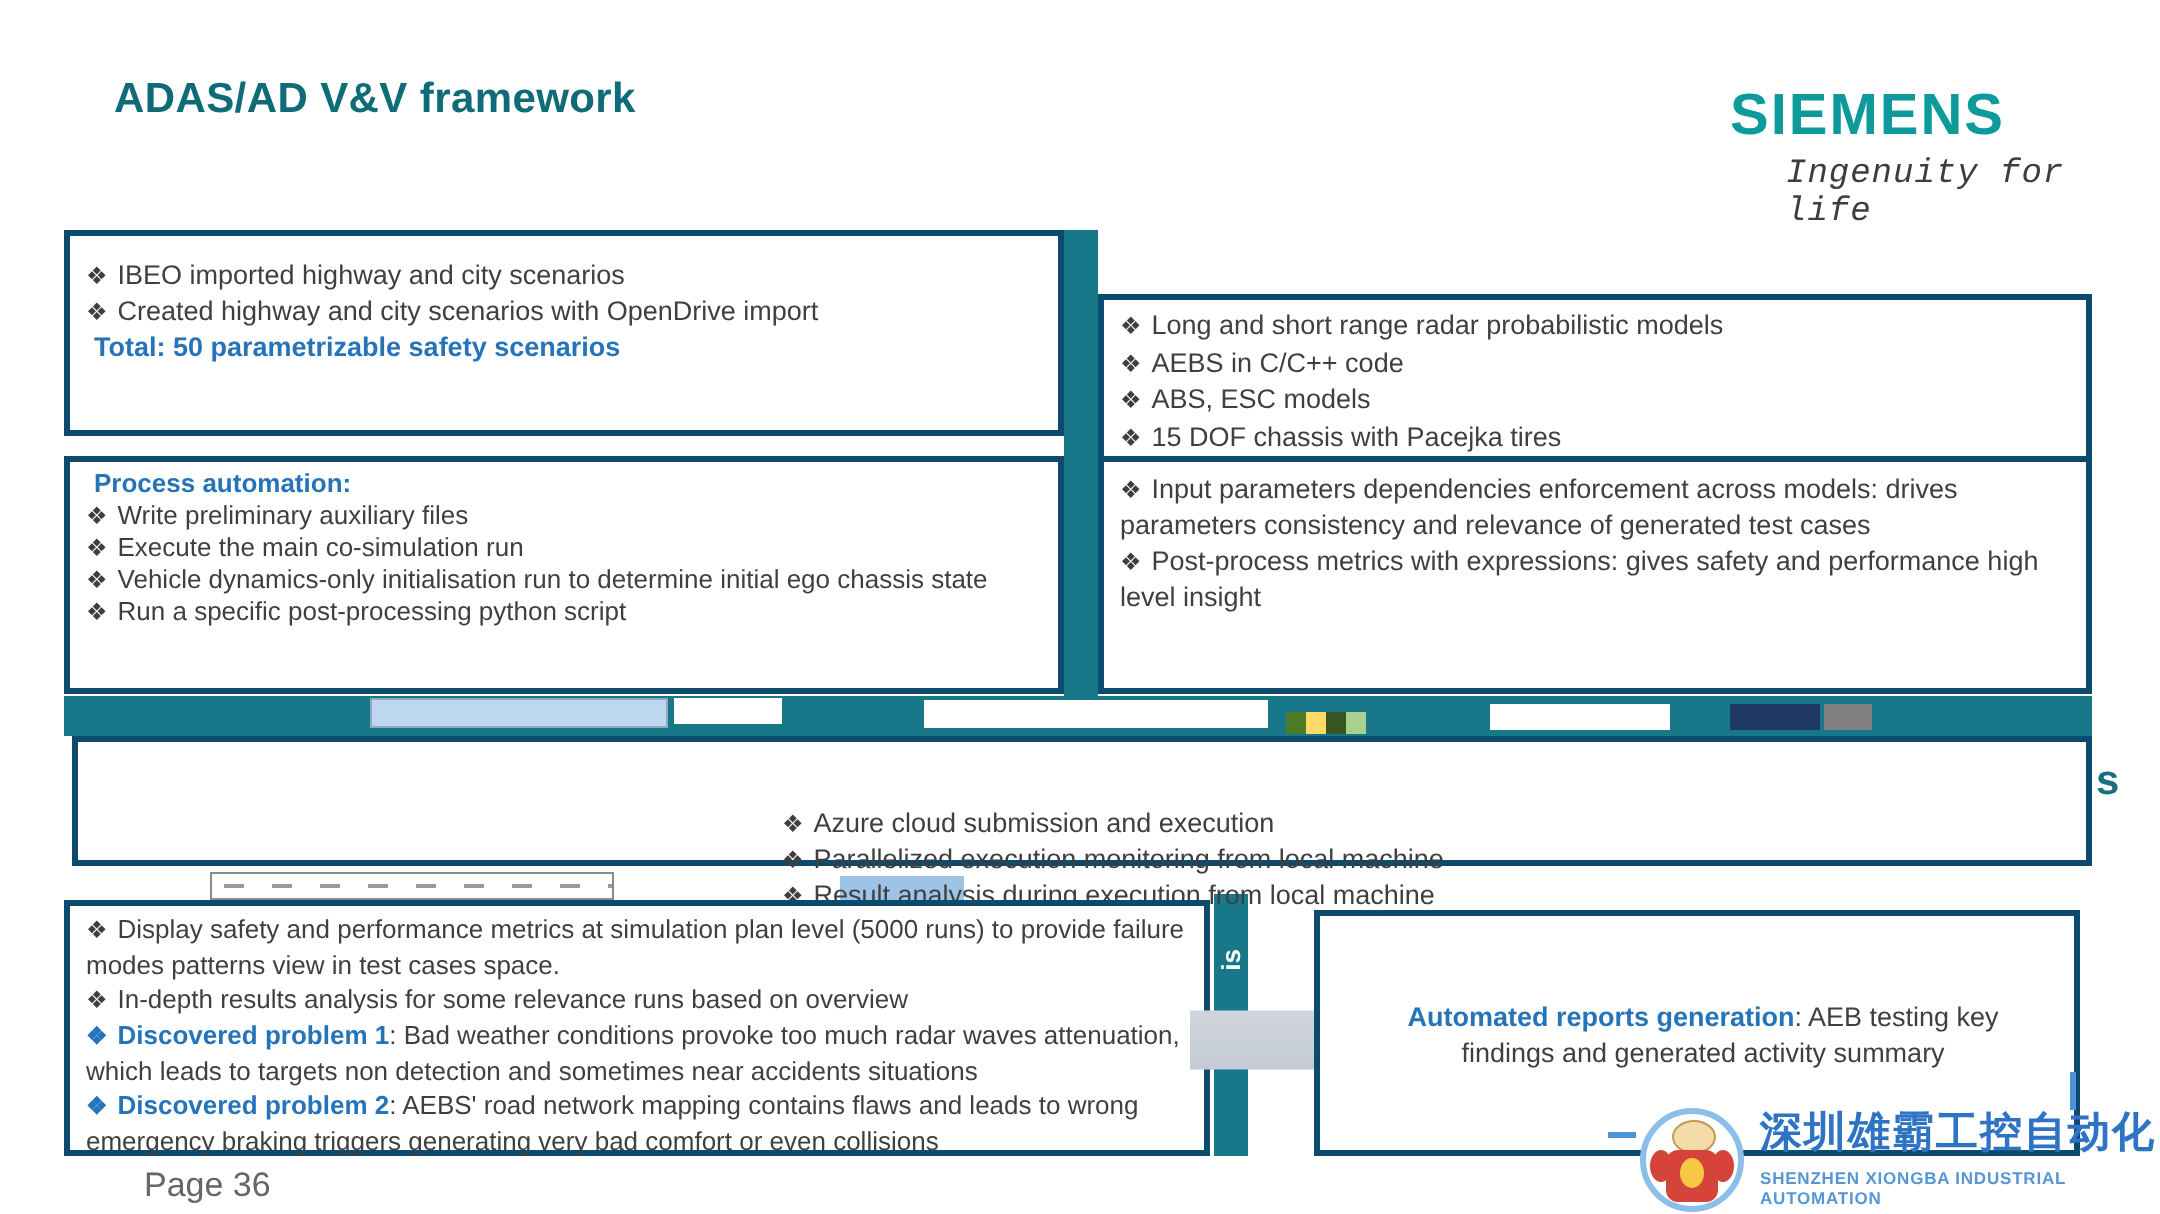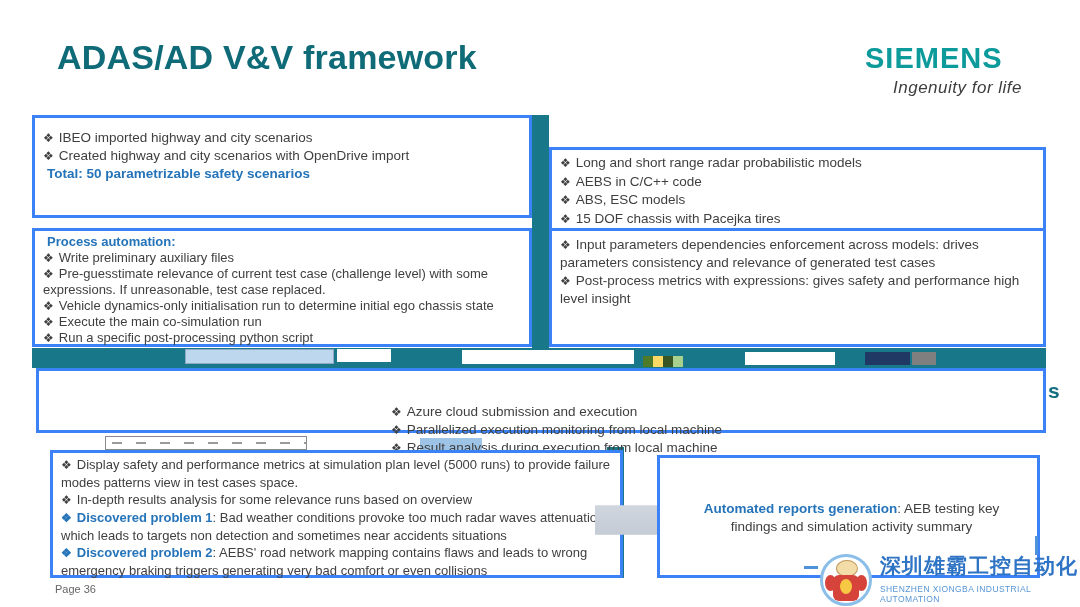--- a/index.html
+++ b/index.html
@@ -1,74 +1,74 @@
 <!DOCTYPE html>
 <html><head>
 <meta charset="utf-8">
 <style>
   html,body{margin:0;padding:0;background:#fff;}
   #slide{position:relative;width:1080px;height:607px;background:#ffffff;overflow:hidden;
          font-family:"Liberation Sans",sans-serif;color:#3f3f3f;}
   
-  .title{position:absolute;left:57px;top:38px;font-size:34px;font-weight:bold;color:#0f6b77;letter-spacing:.2px;}
+  .title{position:absolute;left:57px;top:38px;font-size:21px;font-weight:bold;color:#0f6b77;letter-spacing:.2px;}
   .subtitle{position:absolute;left:57px;top:77px;font-size:19px;font-style:italic;color:#0f6b77;}
   .siemens{position:absolute;left:865px;top:42px;font-size:29px;font-weight:bold;color:#0d9a9b;letter-spacing:1px;}
   .tagline{position:absolute;left:893px;top:78px;font-size:17px;font-style:italic;
-           font-family:Liberation Sans, sans-serif;color:#3d3d3d;letter-spacing:.5px;}
+           font-family:Liberation Mono, monospace;color:#3d3d3d;letter-spacing:.5px;}
   
   .band{position:absolute;background:#18788a;}
   
-  .pbox{position:absolute;background:#fff;border:3px solid #3b82f6;box-sizing:border-box;
+  .pbox{position:absolute;background:#fff;border:3px solid #0c4a6e;box-sizing:border-box;
         font-size:13.5px;line-height:18px;color:#3f3f3f;}
   .pbox .inner{padding:0 6px 0 8px;}
   .blt{font-size:12px;margin-right:5px;color:#3f3f3f;}
   .blue{color:#2574b9;font-weight:bold;}
   .blue .blt,.blt.blue{color:#2574b9;}
   
   #box-scenarios{left:32px;top:115px;width:500px;height:103px;}
   #box-scenarios .inner{padding-top:11px;}
   #box-models{left:549px;top:115px;width:497px;height:100px;line-height:17.5px;margin-top:32px;}
   #box-models .inner{padding-top:4px;}
   #box-process{left:32px;top:228px;width:500px;height:119px;font-size:13px;line-height:16px;}
   #box-process .inner{padding-top:3px;}
   #box-sampling{left:549px;top:228px;width:497px;height:119px;}
   #box-sampling .inner{padding-top:5px;}
   #box-cloud{left:36px;top:368px;width:1010px;height:65px;}
   #box-cloud .inner{padding-top:4px;margin-left:344px;margin-top:28px;}
-  #box-analysis{left:50px;top:450px;width:573px;height:128px;font-size:13px;line-height:17px;}
+  #box-analysis{left:32px;top:450px;width:573px;height:128px;font-size:13px;line-height:17px;}
   #box-analysis .inner{padding-top:3px;}
   #box-reports{left:657px;top:455px;width:383px;height:123px;}
   #box-reports .inner{padding:42px 24px 0 30px;text-align:center;}
   
   .letter-s{position:absolute;left:1048px;top:379px;font-size:21px;font-weight:bold;color:#146f80;}
   .strip-is{position:absolute;left:601px;top:468px;width:28px;height:24px;display:flex;align-items:center;
             justify-content:center;color:#fff;font-weight:bold;font-size:13px;transform:rotate(-90deg);}
   .arrow{position:absolute;left:595px;top:483px;width:143px;height:74px;
          background:linear-gradient(180deg,#d8dde4,#bdc4cf);
          clip-path:polygon(0% 30%,60% 30%,60% 0%,100% 50%,60% 100%,60% 70%,0% 70%);}
   
   .frag{position:absolute;}
   .frag-ticks{background:#fff;border:1px solid #8a8a8a;
               background-image:repeating-linear-gradient(90deg,transparent 0 6px,#9a9a9a 6px 16px,transparent 16px 24px);
               background-size:100% 2px;background-repeat:no-repeat;background-position:center 5px;}
   .cells{display:flex;}
   .cells div{width:10px;height:11px;}
   
-  .page-label{position:absolute;left:55px;top:583px;font-size:11px;color:#666;}
+  .page-label{position:absolute;left:72px;top:583px;font-size:17px;color:#666;}
   .wm-dash{position:absolute;left:804px;top:566px;width:14px;height:3px;background:#4e93d9;}
   .wm-vline{position:absolute;left:1035px;top:536px;width:3px;height:19px;background:#4e93d9;}
   .wm-circle{position:absolute;left:820px;top:554px;width:46px;height:46px;border:3px solid #8bbee8;
              border-radius:50%;background:#fff;overflow:hidden;}
   .wm-head{position:absolute;left:13px;top:3px;width:20px;height:15px;background:#f4dca8;border:1px solid #c19a5b;border-radius:50%;}
   .wm-armL{position:absolute;left:2px;top:18px;width:11px;height:16px;background:#d5433a;border-radius:50%;}
   .wm-armR{position:absolute;left:33px;top:18px;width:11px;height:16px;background:#d5433a;border-radius:50%;}
   .wm-body{position:absolute;left:10px;top:18px;width:26px;height:26px;background:#d5433a;border-radius:6px;}
   .wm-belly{position:absolute;left:17px;top:22px;width:12px;height:15px;background:#f7c843;border-radius:50%;}
   .wm-cn{position:absolute;left:880px;top:552px;font-size:21px;font-weight:bold;color:#2f74c4;letter-spacing:1px;}
-  .wm-en{position:absolute;left:880px;top:584px;font-size:8.5px;color:#5696d6;letter-spacing:.4px;}
+  .wm-en{position:absolute;left:880px;top:584px;font-size:8.5px;color:#5696d6;letter-spacing:.4px;font-weight:bold;}
 </style>
 </head>
 <body>
 
 <div id="slide">
 
   <div class="title">ADAS/AD V&amp;V framework</div>
   <div class="siemens">SIEMENS</div>
   <div class="tagline">Ingenuity for life</div>
 
@@ -106,23 +106,22 @@
       <div><span class="blt">❖</span><span>ABS, ESC models</span></div>
       <div><span class="blt">❖</span><span>15 DOF chassis with Pacejka tires</span></div>
       <div><span class="blt">❖</span><span>Braking system physics including actuation and its controls</span></div>
     </div>
   </div>
 
   <div class="pbox" id="box-process">
     <div class="inner">
       <div class="blue" style="padding-left:4px;">Process automation:</div>
       <div><span class="blt">❖</span><span>Write preliminary auxiliary files</span></div>
-      <div><span class="blt">❖</span><span>Pre-guesstimate relevance of current test case (challenge level) with some expressions. If unreasonable, test case replaced.</span></div>
+      <div><span class="blt">❖</span><span>Execute the main co-simulation run</span></div>
       <div><span class="blt">❖</span><span>Vehicle dynamics-only initialisation run to determine initial ego chassis state</span></div>
-      <div><span class="blt">❖</span><span>Execute the main co-simulation run</span></div>
       <div><span class="blt">❖</span><span>Run a specific post-processing python script</span></div>
     </div>
   </div>
 
   <div class="pbox" id="box-sampling">
     <div class="inner">
       <div><span class="blt">❖</span><span>Input parameters dependencies enforcement across models: drives parameters consistency and relevance of generated test cases</span></div>
       <div><span class="blt">❖</span><span>Post-process metrics with expressions: gives safety and performance high level insight</span></div>
     </div>
   </div>
@@ -144,21 +143,21 @@
       <div><span class="blt blue">❖</span><span class="blue">Discovered problem 1</span><span>: Bad weather conditions provoke too much radar waves attenuation, which leads to targets non detection and sometimes near accidents situations</span></div>
       <div><span class="blt blue">❖</span><span class="blue">Discovered problem 2</span><span>: AEBS' road network mapping contains flaws and leads to wrong emergency braking triggers generating very bad comfort or even collisions</span></div>
     </div>
   </div>
 
   <div class="strip-is">is</div>
   <div class="arrow"></div>
 
   <div class="pbox" id="box-reports">
     <div class="inner">
-      <span class="blue">Automated reports generation</span><span>: AEB testing key findings and simulation activity summary</span>
+      <span class="blue">Automated reports generation</span><span>: AEB testing key findings and generated activity summary</span>
     </div>
   </div>
 
   <div class="page-label">Page 36</div>
 
   <div class="wm-dash"></div>
   <div class="wm-vline"></div>
   <div class="wm-circle">
     <div class="wm-head"></div>
     <div class="wm-armL"></div>

